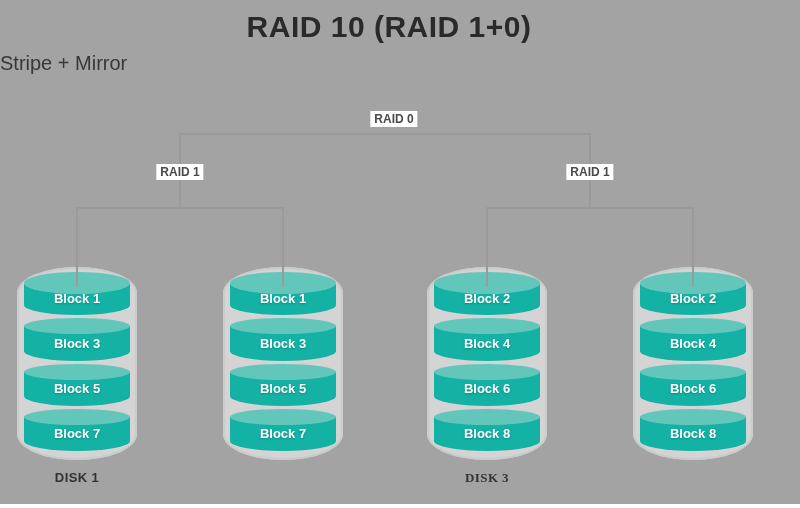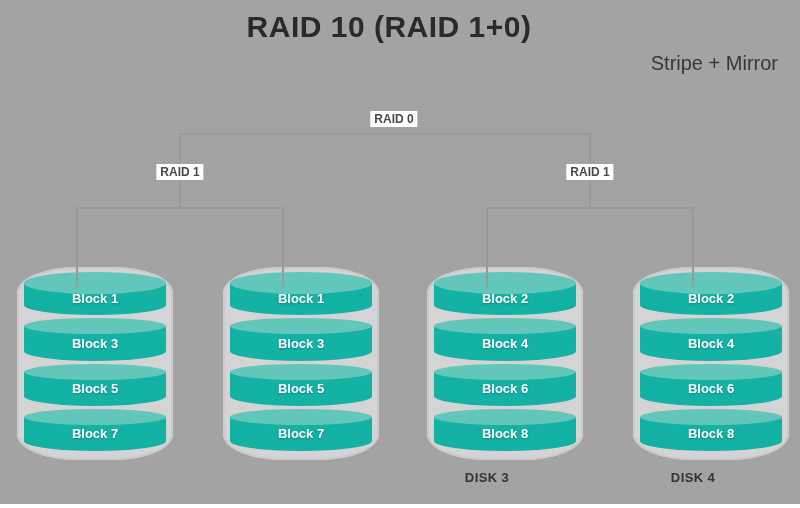--- a/index.html
+++ b/index.html
@@ -21,21 +21,21 @@
     text-align: center;
     font-size: 30px;
     font-weight: 800;
     letter-spacing: 0.5px;
     color: #2a2a2a;
   }
   .subtitle {
     position: absolute;
     left: 0; top: 52px;
     width: 778px;
-    text-align: right;
+    text-align: left;
     font-size: 20px;
     font-weight: 400;
     color: #383838;
   }
 
   
   .line {
     position: absolute;
     background: #9a9a9a;
     z-index: 1;
@@ -59,21 +59,20 @@
   
   .disk {
     position: absolute;
     width: 120px;
     height: 193px;
     top: 267px;
     background: #d4d4d4;
     border-radius: 60px / 26px;
     box-shadow: inset 0 0 0 2px #cbcbcb;
     z-index: 2;
-    padding-left: 36px;
   }
   .disk-inner {
     position: absolute;
     left: 7px; right: 7px; top: 6px; bottom: 9px;
     display: flex;
     flex-direction: column;
     gap: 3px;
   }
   .seg { position: relative; flex: 1; }
   .seg-top {
@@ -155,20 +154,21 @@
           <div class="seg-body"></div>
           <div class="seg-label">Block 5</div>
         </div>
       <div class="seg">
           <div class="seg-top"></div>
           <div class="seg-body"></div>
           <div class="seg-label">Block 7</div>
         </div>
     </div>
   </div>
+  <div class="disk-name" style="left:17px;">DISK 1</div>
 
   <div class="disk" style="left:223px;">
     <div class="disk-inner">
       <div class="seg first">
           <div class="seg-top"></div>
           <div class="seg-body"></div>
           <div class="seg-label">Block 1</div>
         </div>
       <div class="seg">
           <div class="seg-top"></div>
@@ -205,21 +205,21 @@
           <div class="seg-body"></div>
           <div class="seg-label">Block 6</div>
         </div>
       <div class="seg">
           <div class="seg-top"></div>
           <div class="seg-body"></div>
           <div class="seg-label">Block 8</div>
         </div>
     </div>
   </div>
-  <div class="disk-name" style="left:427px;">DISK 3</div>
+  <div class="disk-name" style="left:427px;font-family:Liberation Serif, serif;">DISK 3</div>
 
   <div class="disk" style="left:633px;">
     <div class="disk-inner">
       <div class="seg first">
           <div class="seg-top"></div>
           <div class="seg-body"></div>
           <div class="seg-label">Block 2</div>
         </div>
       <div class="seg">
           <div class="seg-top"></div>
@@ -231,15 +231,14 @@
           <div class="seg-body"></div>
           <div class="seg-label">Block 6</div>
         </div>
       <div class="seg">
           <div class="seg-top"></div>
           <div class="seg-body"></div>
           <div class="seg-label">Block 8</div>
         </div>
     </div>
   </div>
-  <div class="disk-name" style="left:633px;">DISK 4</div>
 
 </div>
 
 </body></html>

